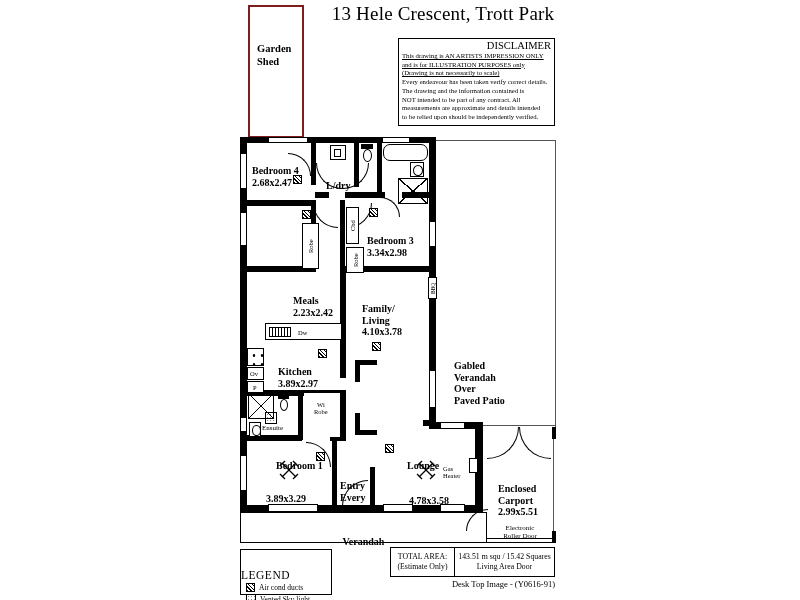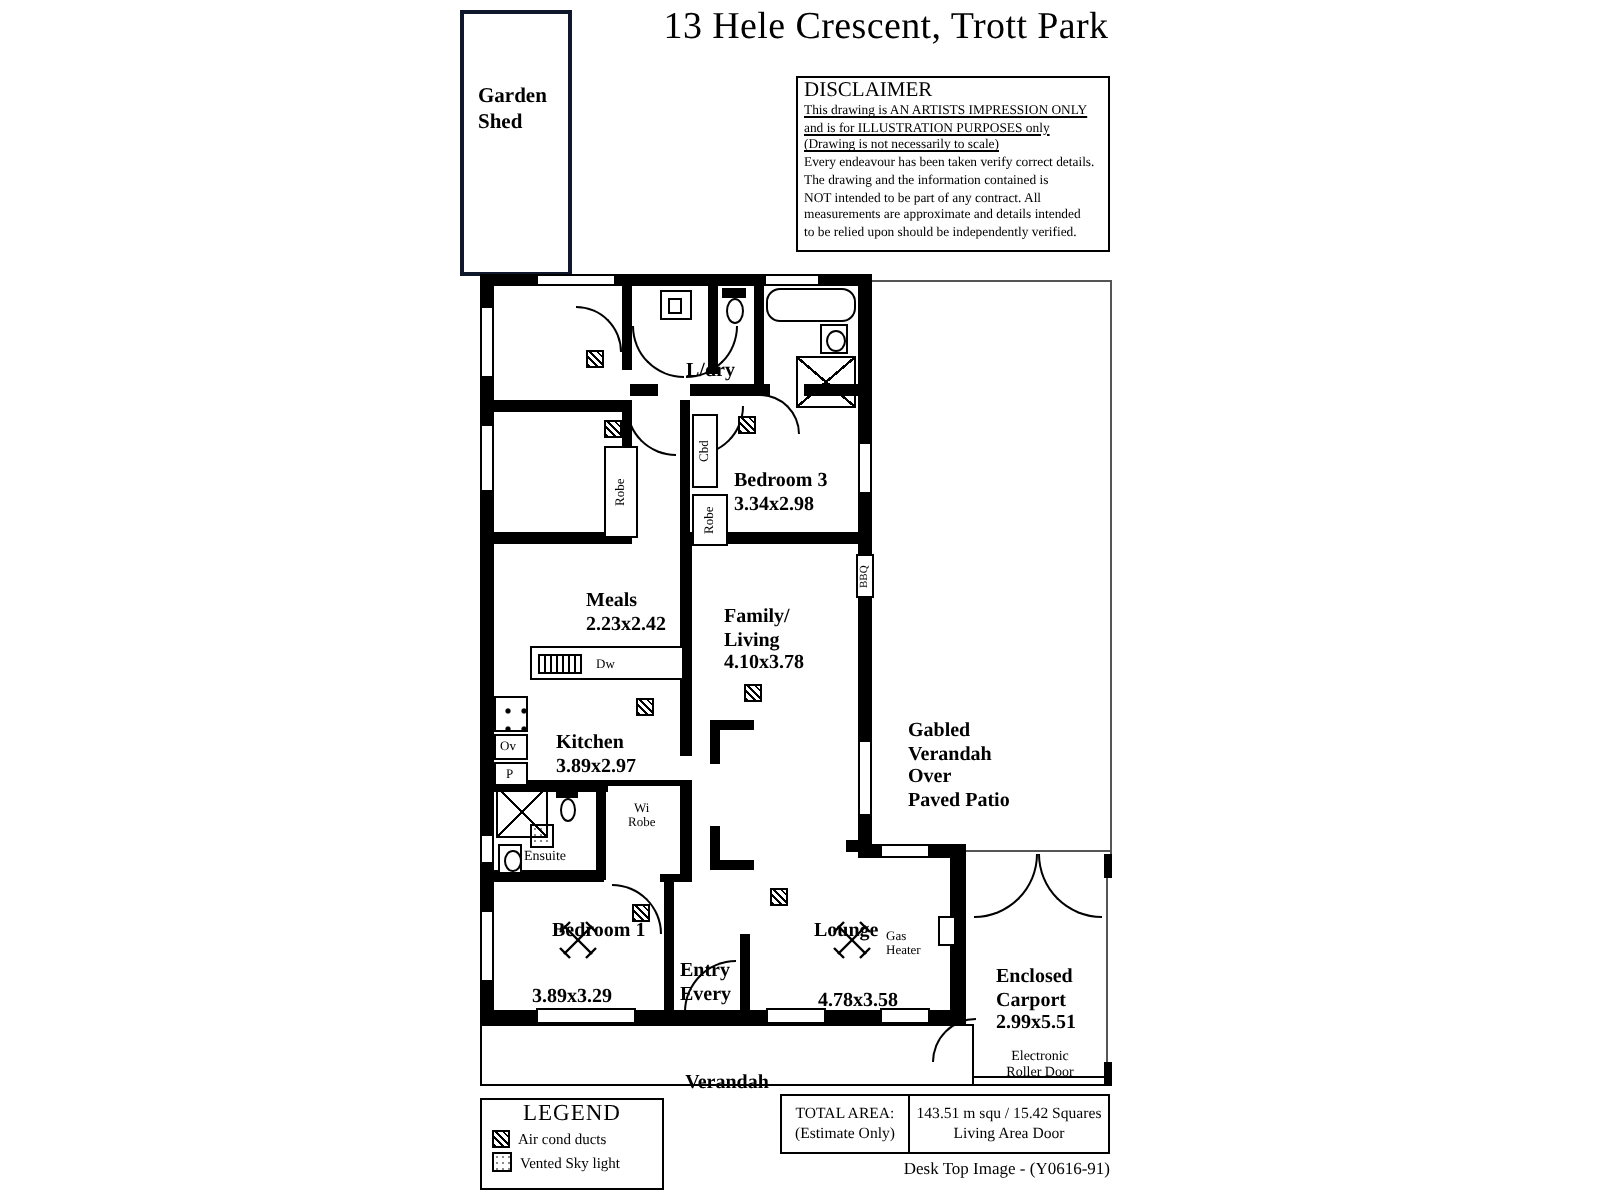--- a/index.html
+++ b/index.html
@@ -29,30 +29,30 @@
   .rlabel .dims{display:block;}
   .slabel{position:absolute;font-size:6.5px;line-height:1.15;white-space:pre-line;}
   .vtext{writing-mode:vertical-rl;transform:rotate(180deg);font-size:6.5px;
          display:flex;align-items:center;justify-content:center;width:100%;height:100%;}
   .fan{position:absolute;}
   
   #plan{position:absolute;left:240px;top:135px;width:326px;height:412px;}
   
   #title{position:absolute;left:318px;top:3px;width:250px;text-align:center;
          font-size:19px;letter-spacing:0.2px;}
-  #shed{position:absolute;left:230px;top:5px;width:56px;height:133px;border:2px solid #0f172a;box-sizing:border-box;}
+  #shed{position:absolute;left:248px;top:5px;width:56px;height:133px;border:2px solid #7f1d1d;box-sizing:border-box;}
   #shed .lbl{position:absolute;left:7px;top:36px;font-weight:bold;font-size:10.5px;line-height:1.2;white-space:pre-line;}
   #disc{position:absolute;left:398px;top:38px;width:157px;height:88px;border:1.5px solid #000;
         box-sizing:border-box;padding:1px 3px;}
-  #disc .dtitle{text-align:left;font-size:10.5px;margin:0 0 1px 0;}
+  #disc .dtitle{text-align:right;font-size:10.5px;margin:0 0 1px 0;}
   #disc .dline{font-size:6.7px;line-height:1.3;}
   #disc .u{text-decoration:underline;}
   
   #legend{position:absolute;left:240px;top:549px;width:92px;height:46px;border:1.5px solid #000;box-sizing:border-box;}
-  #legend .ltitle{text-align:center;font-size:11.5px;margin-top:1px;letter-spacing:0.5px;}
+  #legend .ltitle{font-size:11.5px;margin-top:19px;letter-spacing:0.5px;}
   #legend .litem{display:flex;align-items:center;gap:4px;margin:2px 0 0 5px;font-size:7.5px;}
   #legend .duct,#legend .sky{position:static;flex:0 0 auto;}
   #legend .sky{width:10px;height:10px;}
   #total{position:absolute;left:390px;top:547px;width:165px;height:30px;border:1.5px solid #000;
          box-sizing:border-box;display:flex;}
   #total .cellL{width:63px;border-right:1.5px solid #000;display:flex;flex-direction:column;
                 justify-content:center;text-align:center;font-size:7.8px;line-height:1.3;}
   #total .cellR{flex:1;display:flex;flex-direction:column;justify-content:center;text-align:center;
                 font-size:7.8px;line-height:1.3;}
   #footer{position:absolute;left:420px;top:579px;width:135px;text-align:right;font-size:8.5px;}
@@ -234,21 +234,25 @@
     <g stroke="#000" stroke-width="1.2" fill="none">
       <line x1="4" y1="4" x2="18" y2="18"></line>
         <line x1="18" y1="4" x2="4" y2="18"></line>
       <path d="M2 7 L7 2"></path>
         <path d="M15 2 L20 7"></path>
         <path d="M2 15 L7 20"></path>
         <path d="M15 20 L20 15"></path>
     </g>
   </svg>
 
-  <div class="rlabel" style="left:103px;top:33px">
+  <div class="rlabel" style="left:12px;top:18px">
+    <span>Bedroom 4</span>
+    <span class="dims">2.68x2.47</span>
+  </div>
+  <div class="rlabel" style="left:86px;top:33px">
     <span>L/dry</span>
   </div>
   <div class="rlabel" style="left:127px;top:88px">
     <span>Bedroom 3</span>
     <span class="dims">3.34x2.98</span>
   </div>
   <div class="rlabel" style="left:53px;top:148px">
     <span>Meals</span>
     <span class="dims">2.23x2.42</span>
   </div>

